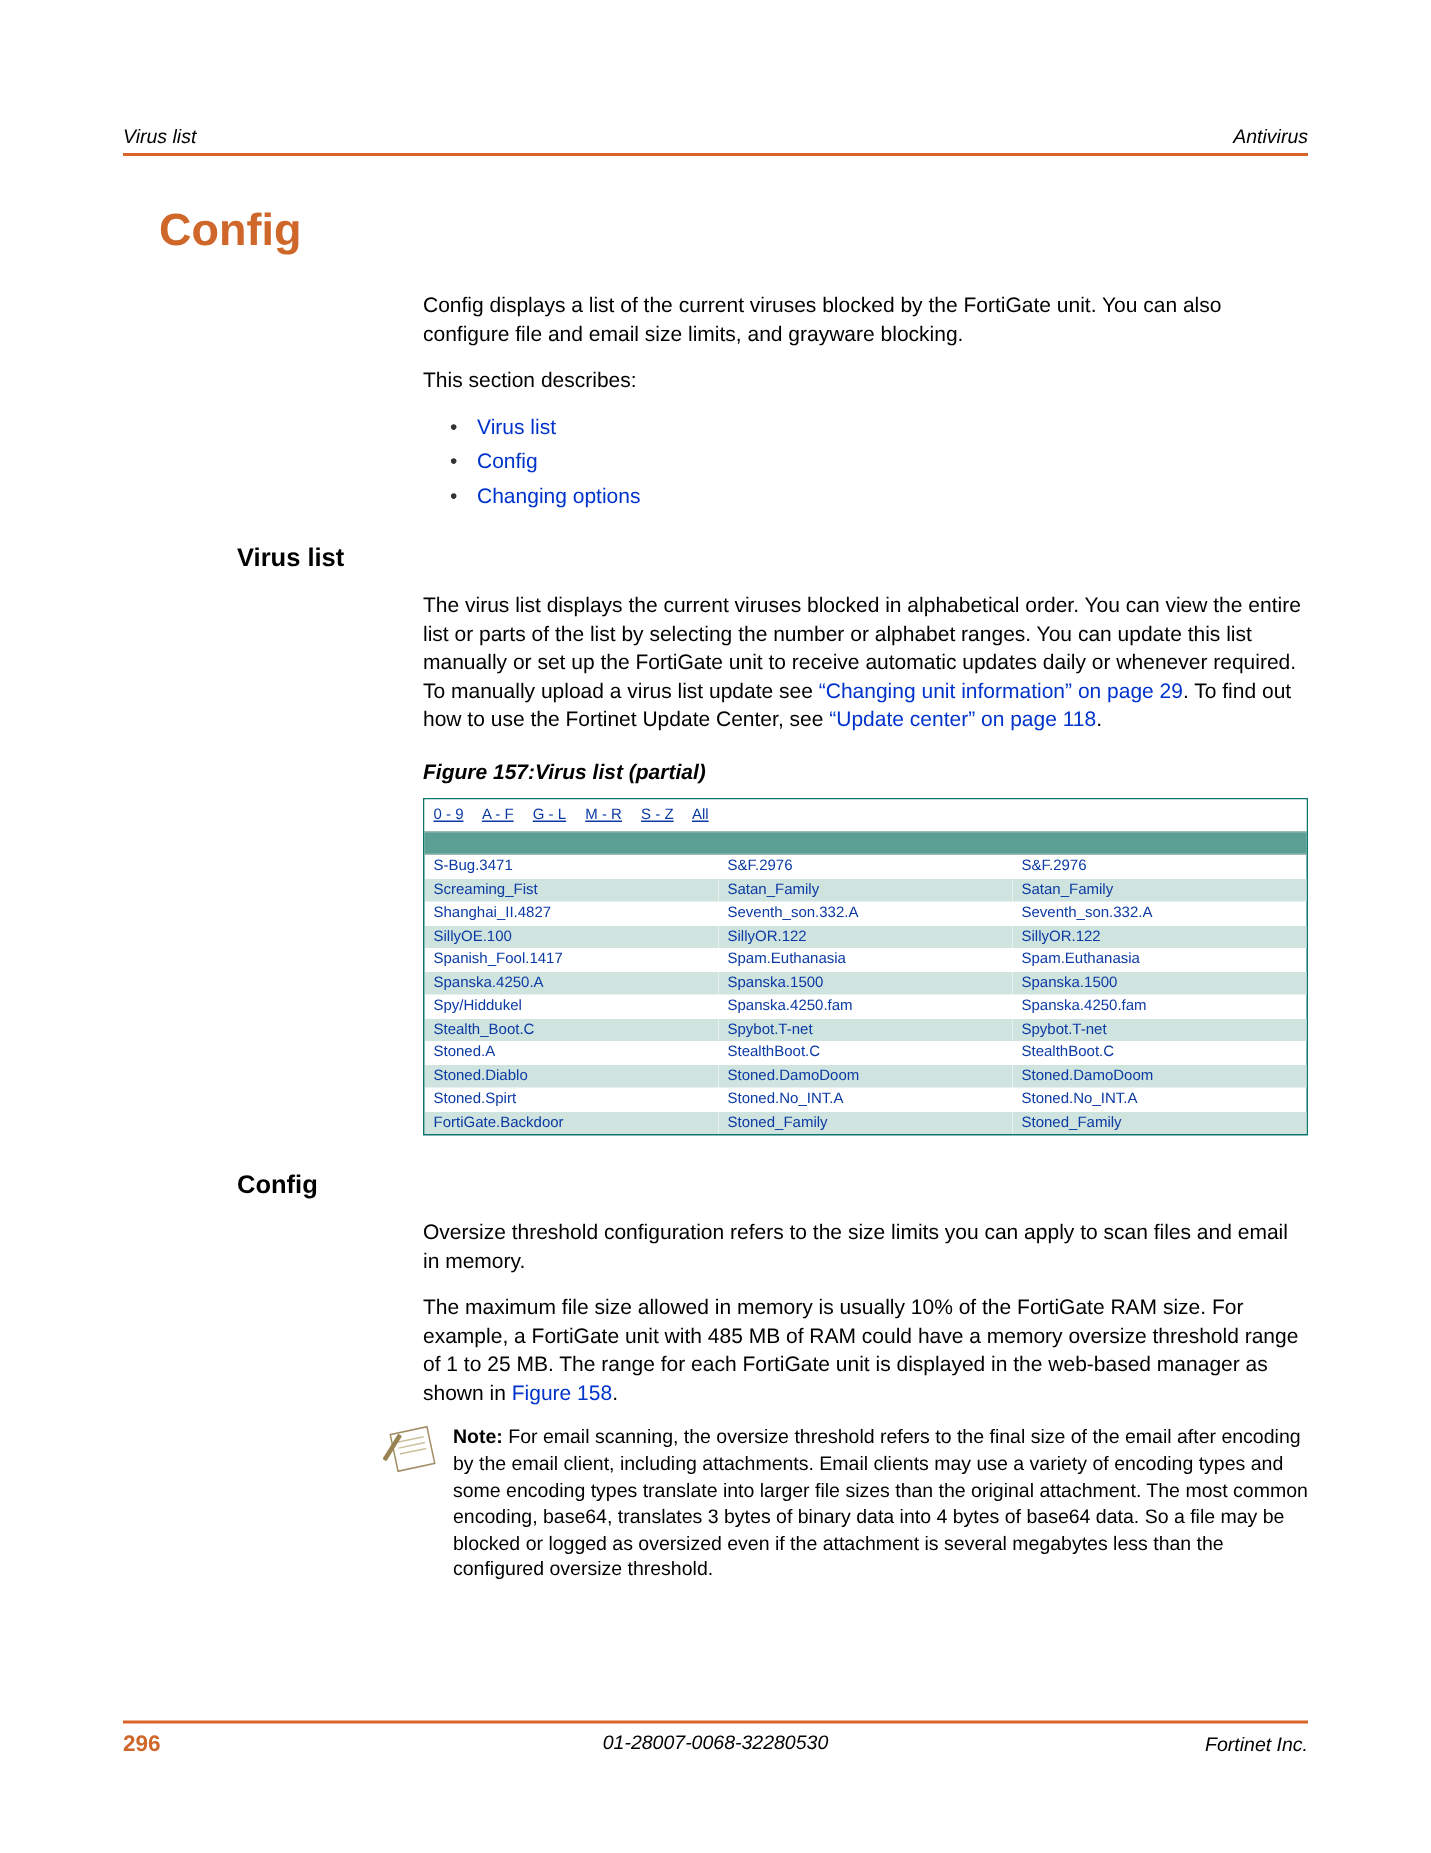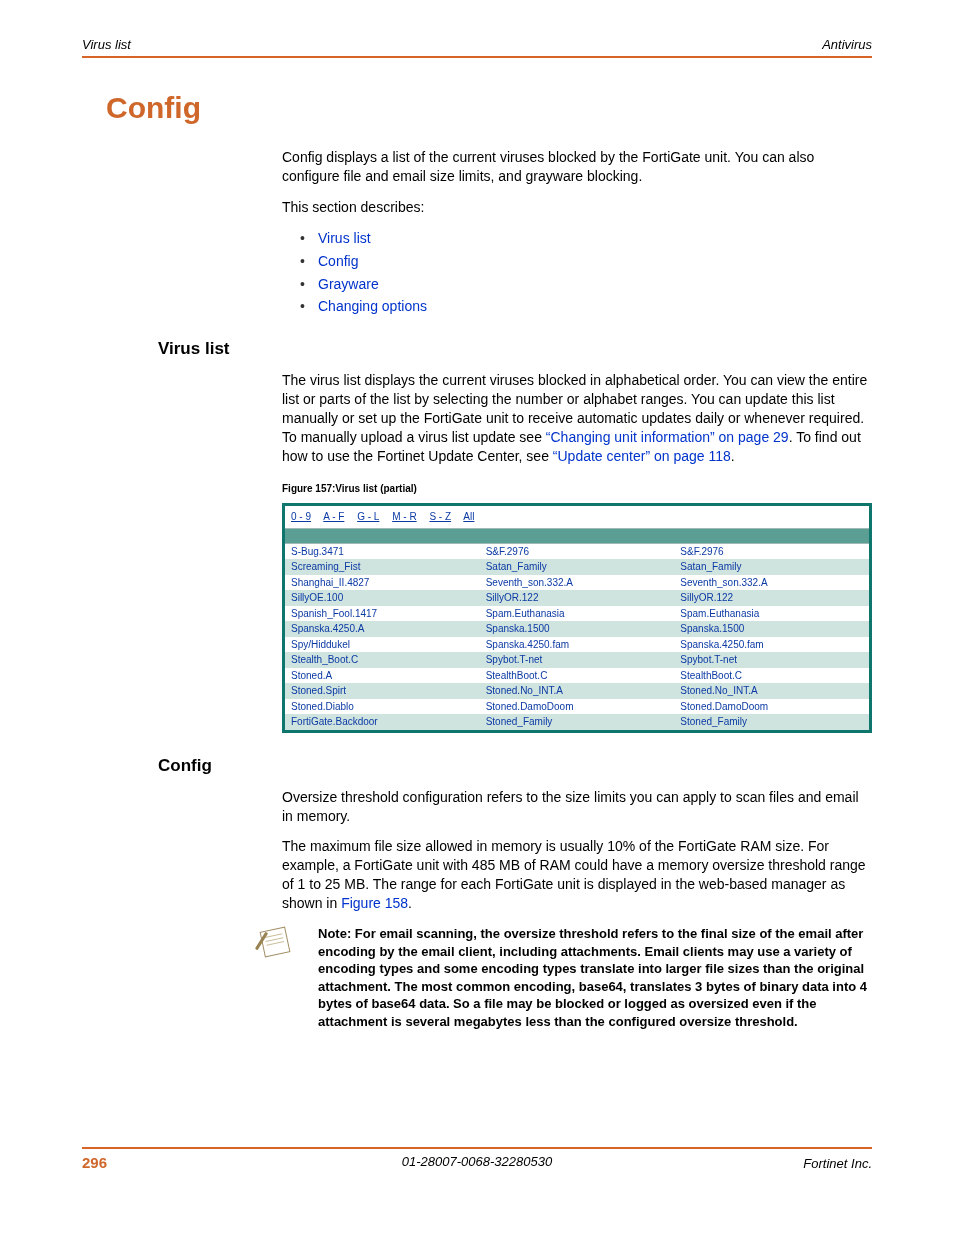--- a/index.html
+++ b/index.html
@@ -8,21 +8,21 @@
     font-family: Arial, Helvetica, sans-serif;
     background: #fff;
     color: #000;
     font-size: 14px;
     line-height: 1.35;
   }
   .page {
     width: 954px;
     height: 1235px;
     box-sizing: border-box;
-    padding: 36px 82px 40px 82px;
+    padding: 82px 82px 40px 82px;
     position: relative;
   }
   .running-head {
     display: flex;
     justify-content: space-between;
     font-style: italic;
     font-size: 13px;
     border-bottom: 2px solid #d96427;
     padding-bottom: 2px;
     margin-bottom: 30px;
@@ -58,25 +58,26 @@
     position: absolute;
     left: 0;
   }
   h2.sub {
     font-size: 17px;
     font-weight: bold;
     margin: 22px 0 10px 76px;
   }
   .figcap {
     font-weight: bold;
-    font-size: 10px;
+    font-size: 14px;
     margin: 16px 0 8px 0;
+    font-style: italic;
   }
   .virus-box {
-    border: 3px solid #0f766e;
+    border: 1px solid #0f766e;
     font-size: 10px;
     font-family: Verdana, Arial, sans-serif;
   }
   .virus-ranges {
     padding: 4px 6px;
     background: #fff;
   }
   .virus-ranges span {
     color: #0b3aa4;
     text-decoration: underline;
@@ -98,23 +99,22 @@
     padding: 1px 6px;
     color: #0b3aa4;
     white-space: nowrap;
     overflow: hidden;
   }
   .virus-table tr:nth-child(even) td {
     background: #cfe3df;
   }
   .note-row {
     display: flex;
-    gap: 30px;
+    gap: 14px;
     margin-left: 176px;
-    font-weight: bold;
   }
   .note-icon {
     flex: none;
     width: 30px;
     height: 30px;
     position: relative;
     margin-top: 2px;
   }
   .note-icon .sheet {
     position: absolute;
@@ -185,21 +185,20 @@
   </div>
 
   <h1 class="config-title">Config</h1>
 
   <div class="body-block">
     <p>Config displays a list of the current viruses blocked by the FortiGate unit. You can also configure file and email size limits, and grayware blocking.</p>
     <p>This section describes:</p>
     <ul class="bullet-list">
       <li><span class="link">Virus list</span></li>
       <li><span class="link">Config</span></li>
-      <li><span class="link">Grayware</span></li>
       <li><span class="link">Changing options</span></li>
     </ul>
   </div>
 
   <h2 class="sub">Virus list</h2>
 
   <div class="body-block">
     <p>
       <span>The virus list displays the current viruses blocked in alphabetical order. You can view the entire list or parts of the list by selecting the number or alphabet ranges. You can update this list manually or set up the FortiGate unit to receive automatic updates daily or whenever required. To manually upload a virus list update see </span><span class="link">“Changing unit information” on page 29</span><span>. To find out how to use the Fortinet Update Center, see </span><span class="link">“Update center” on page 118</span><span>.</span>
     </p>
@@ -257,28 +256,28 @@
               <td>Stealth_Boot.C</td>
               <td>Spybot.T-net</td>
               <td>Spybot.T-net</td>
             </tr>
             <tr>
               <td>Stoned.A</td>
               <td>StealthBoot.C</td>
               <td>StealthBoot.C</td>
             </tr>
             <tr>
+              <td>Stoned.Diablo</td>
+              <td>Stoned.DamoDoom</td>
+              <td>Stoned.DamoDoom</td>
+            </tr>
+            <tr>
               <td>Stoned.Spirt</td>
               <td>Stoned.No_INT.A</td>
               <td>Stoned.No_INT.A</td>
-            </tr>
-            <tr>
-              <td>Stoned.Diablo</td>
-              <td>Stoned.DamoDoom</td>
-              <td>Stoned.DamoDoom</td>
             </tr>
             <tr>
               <td>FortiGate.Backdoor</td>
               <td>Stoned_Family</td>
               <td>Stoned_Family</td>
             </tr>
           </tbody>
       </table>
     </div>
   </div>

